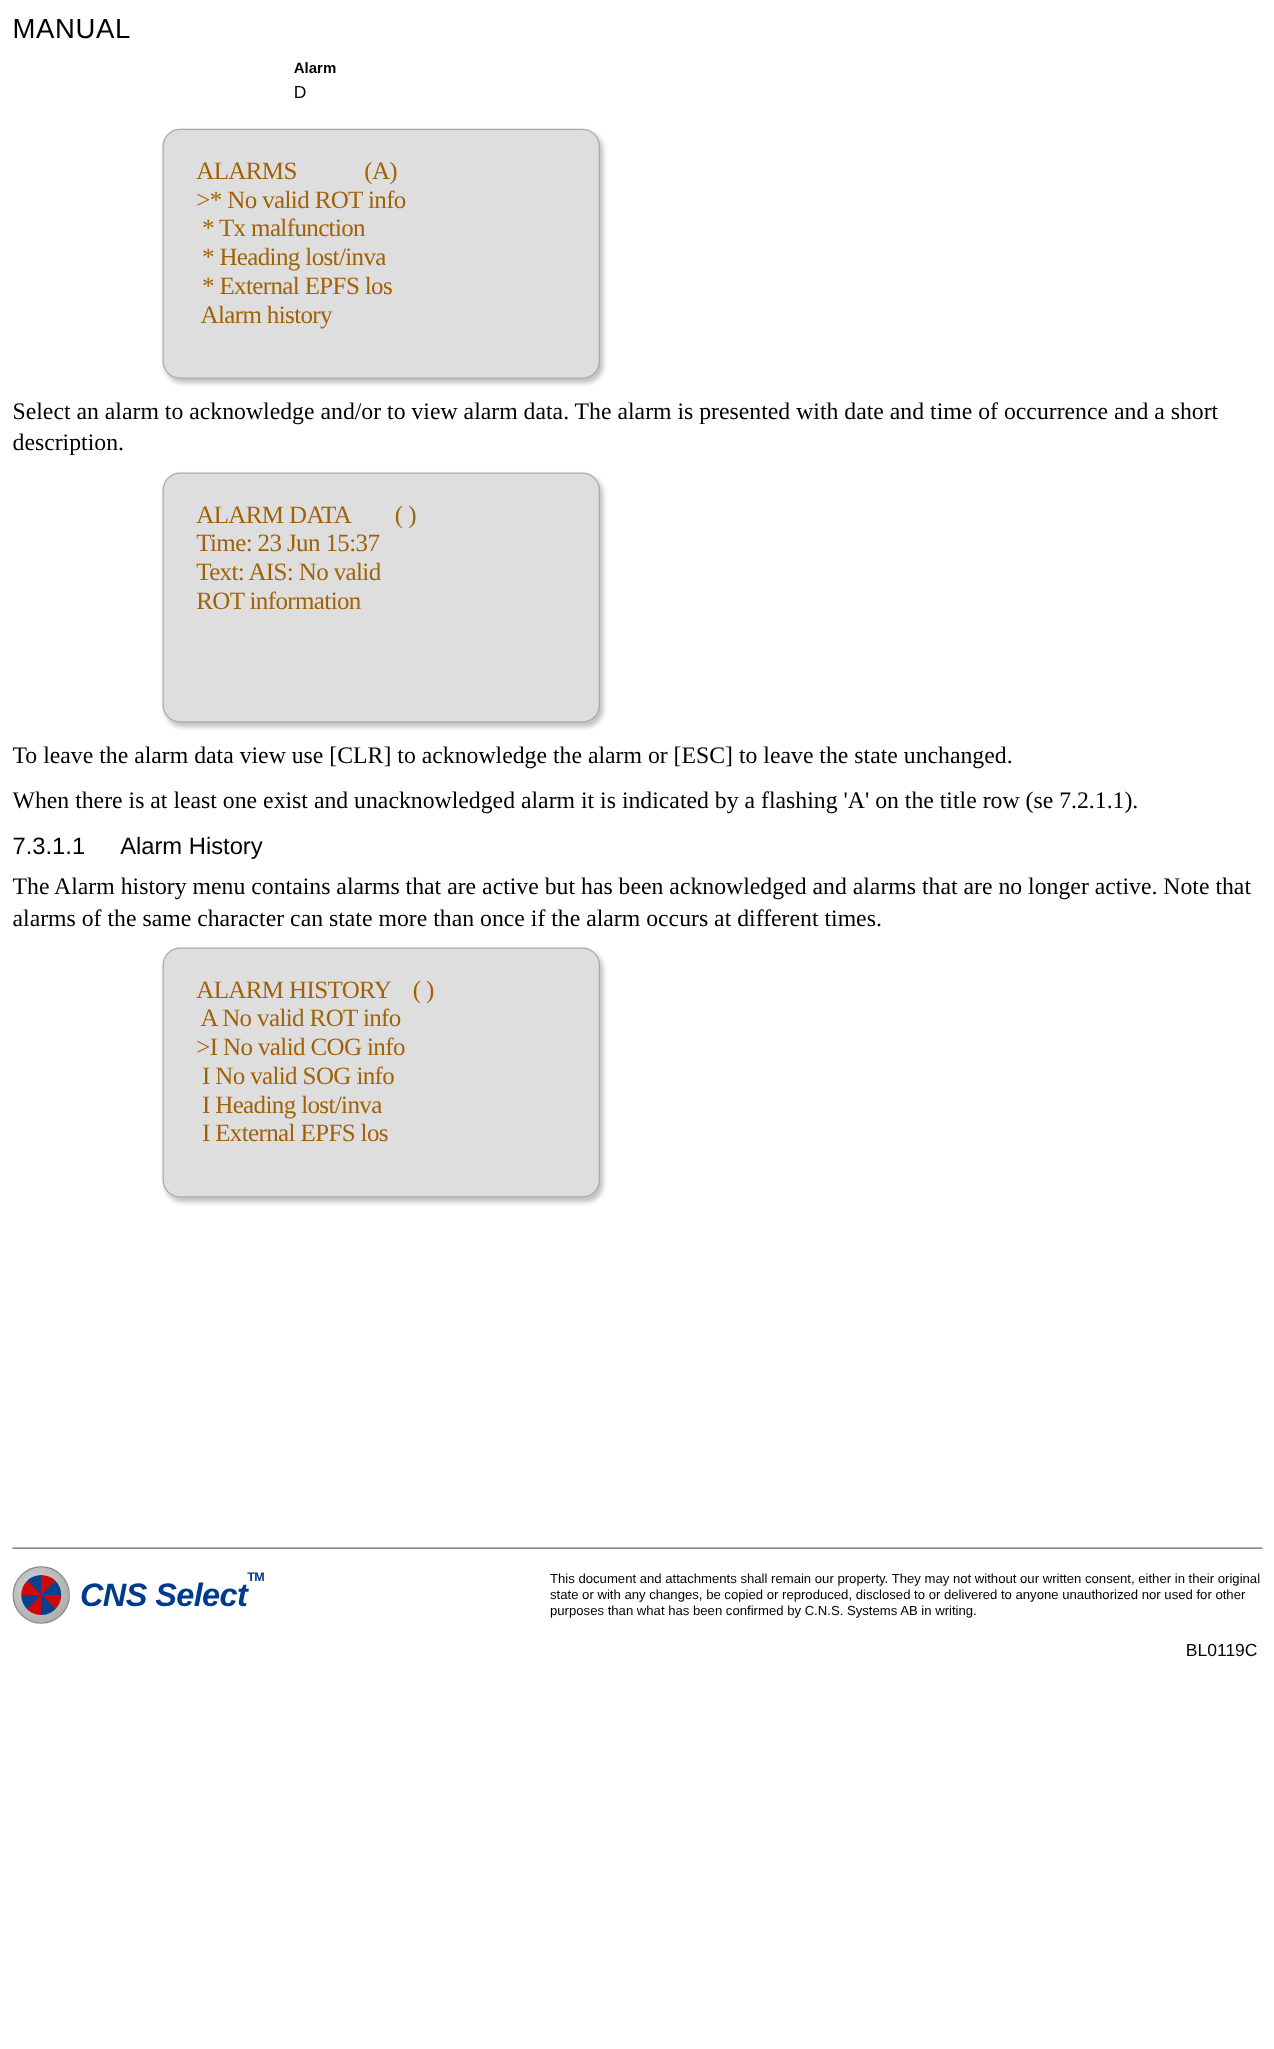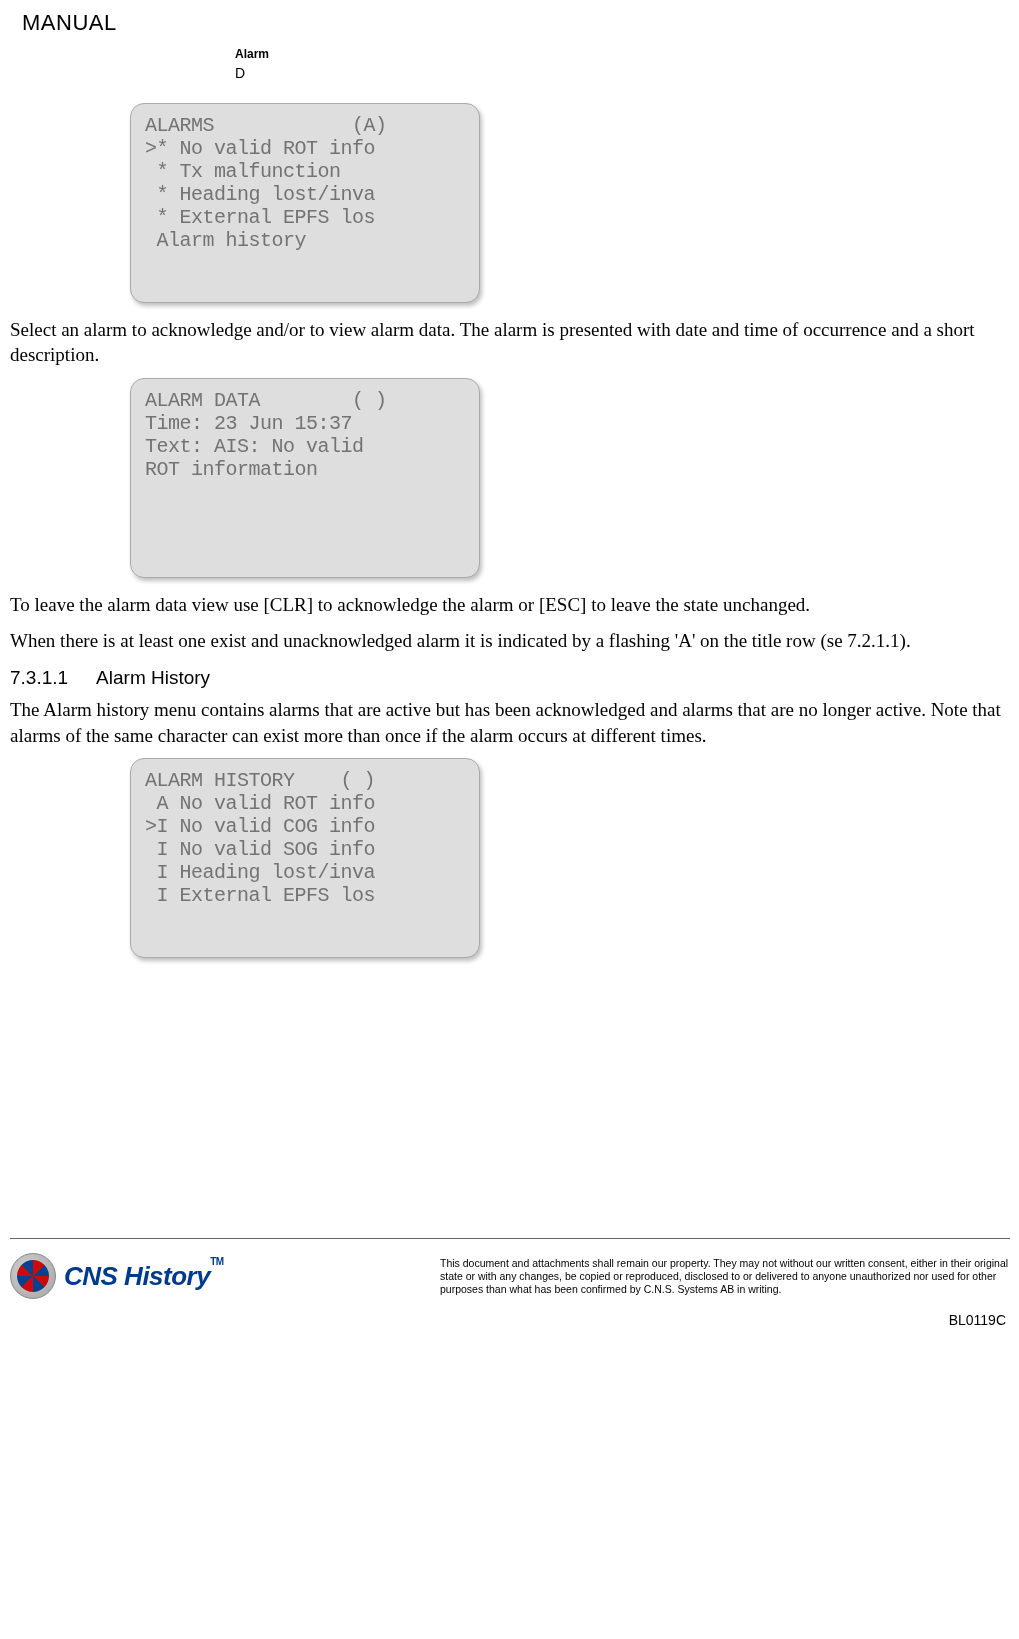--- a/index.html
+++ b/index.html
@@ -7,21 +7,21 @@
     margin: 0;
     padding: 0 10px;
     width: 1000px;
     color: #000;
     font-size: 15px;
     line-height: 1.35;
   }
   .manual-title {
     font-size: 22px;
     letter-spacing: 0.5px;
-    margin: 8px 0 8px 12px;
+    margin: 8px 0 8px 0;
     font-weight: 400;
   }
   .meta-block {
     margin-left: 225px;
     margin-bottom: 20px;
   }
   .meta-row {
     display: flex;
     margin-bottom: 14px;
   }
@@ -43,27 +43,27 @@
     height: 200px;
     border: 1px solid #aaa;
     border-radius: 14px;
     background: #dedede;
     box-shadow: 2px 3px 4px rgba(0,0,0,0.25);
     padding: 10px 4px 4px 14px;
     box-sizing: border-box;
     margin-bottom: 14px;
   }
   .lcd pre {
-    margin: 0;
-    font-family: Liberation Mono, monospace;
+    margin: 12px;
+    font-family: Liberation Serif, serif;
     font-size: 20px;
     line-height: 1.15;
     letter-spacing: -0.5px;
     font-weight: 400;
-    color: #737373;
+    color: #a16207;
     white-space: pre;
   }
   p.body {
     font-family: Garamond, "Times New Roman", serif;
     font-size: 19px;
     margin: 6px 0 10px 0;
   }
   .subhead {
     font-family: Arial, Helvetica, sans-serif;
     font-size: 19px;
@@ -158,33 +158,33 @@
 </div>
 
 <p class="body">To leave the alarm data view use [CLR] to acknowledge the alarm or [ESC] to leave the state unchanged.</p>
 <p class="body">When there is at least one exist and unacknowledged alarm it is indicated by a flashing 'A' on the title row (se 7.2.1.1).</p>
 
 <div class="subhead">
   <span>7.3.1.1</span>
   <span>Alarm History</span>
 </div>
 
-<p class="body">The Alarm history menu contains alarms that are active but has been acknowledged and alarms that are no longer active. Note that alarms of the same character can exist more than once if the alarm occurs at different times.</p>
+<p class="body">The Alarm history menu contains alarms that are active but has been acknowledged and alarms that are no longer active. Note that alarms of the same character can state more than once if the alarm occurs at different times.</p>
 
 <div class="lcd">
   <pre>ALARM HISTORY    ( )
  A No valid ROT info
 &gt;I No valid COG info
  I No valid SOG info
  I Heading lost/inva
  I External EPFS los</pre>
 </div>
 
 <div class="footer-wrap">
   <div class="logo-box">
     <div class="logo-badge"></div>
     <span class="logo-text">
-      <span>CNS History</span><sup>TM</sup>
+      <span>CNS Select</span><sup>TM</sup>
     </span>
   </div>
   <div class="footer-note">This document and attachments shall remain our property. They may not without our written consent, either in their original state or with any changes, be copied or reproduced, disclosed to or delivered to anyone unauthorized nor used for other purposes than what has been confirmed by C.N.S. Systems AB in writing.</div>
 </div>
 <div class="doc-code">BL0119C</div>
 
 </body></html>

